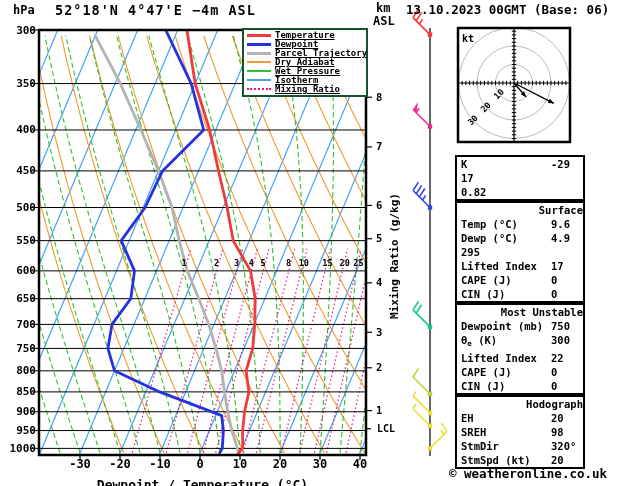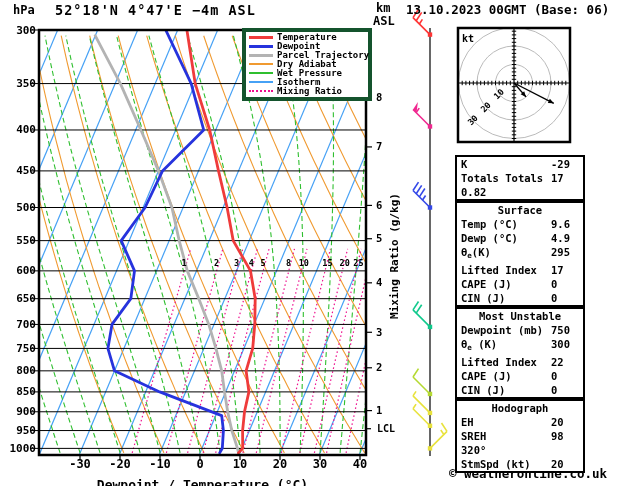--- a/index.html
+++ b/index.html
@@ -9,26 +9,26 @@
   #chart-svg{position:absolute;left:0;top:0;}
   svg text{font-family:"DejaVu Sans Mono",monospace;font-weight:bold;fill:#000;}
   .hdr{font-weight:bold;white-space:pre;}
   #hpa-label{left:13px;top:3px;font-size:12px;}
   #station-title{left:55px;top:2px;font-size:13.5px;letter-spacing:1px;}
   #km-label{left:376px;top:1px;font-size:12px;}
   #asl-label{left:373px;top:14px;font-size:12px;}
   #datetime-title{left:406px;top:2px;font-size:12.5px;}
   #xaxis-title{left:39px;top:469px;width:327px;text-align:center;font-size:13px;font-weight:bold;margin-top:8px;}
   #footer{left:449px;top:466px;font-size:12.5px;font-weight:bold;}
-  #legend{left:242px;top:28px;width:122px;border:4px solid #14532d;background:#fff;padding:1px 0 2px 0;}
+  #legend{left:242px;top:28px;width:122px;border:2px solid #14532d;background:#fff;padding:1px 0 2px 0;text-decoration:underline;}
   .lrow{display:flex;align-items:center;height:8.9px;font-size:9px;font-weight:bold;white-space:pre;}
   .lsample{width:24px;height:0;flex:none;margin:0 4px 0 3px;}
   #panels{left:455px;top:155px;width:130px;}
   .panel{border:2px solid #000;background:#fff;}
-  .ptitle{text-align:center;font-size:10.5px;font-weight:bold;line-height:14px;}
+  .ptitle{text-align:right;font-size:10.5px;font-weight:bold;line-height:14px;}
   .prow{display:flex;font-size:10.5px;font-weight:bold;line-height:14px;padding:0 0 0 4px;}
   .plbl{width:90px;flex:none;white-space:pre;}
   .pval{white-space:pre;}
   sub{font-size:7.5px;vertical-align:-2px;}
 </style>
 </head>
 <body>
 
 <svg id="chart-svg" width="629" height="486">
     <defs>
@@ -368,39 +368,37 @@
     <div class="lrow"><div class="lsample" style="border-top: 2px solid rgb(70, 161, 245);"></div><span>Isotherm</span></div>
     <div class="lrow"><div class="lsample" style="border-top: 2px dotted rgb(238, 15, 142);"></div><span>Mixing Ratio</span></div>
   </div>
 <div class="abs" id="panels">
     <div class="panel">
       <div class="prow">
         <span class="plbl">K</span>
         <span class="pval">-29</span>
       </div>
       <div class="prow">
-        <span class="plbl">Totals Totals</span>
         <span class="pval">17</span>
       </div>
       <div class="prow">
         <span class="pval">0.82</span>
       </div>
     </div>
     <div class="panel">
       <div class="ptitle">Surface</div>
       <div class="prow">
         <span class="plbl">Temp (°C)</span>
         <span class="pval">9.6</span>
       </div>
       <div class="prow">
         <span class="plbl">Dewp (°C)</span>
         <span class="pval">4.9</span>
       </div>
       <div class="prow">
-        <span class="plbl">θ<sub>e</sub>(K)</span>
         <span class="pval">295</span>
       </div>
       <div class="prow">
         <span class="plbl">Lifted Index</span>
         <span class="pval">17</span>
       </div>
       <div class="prow">
         <span class="plbl">CAPE (J)</span>
         <span class="pval">0</span>
       </div>
@@ -436,20 +434,21 @@
       <div class="ptitle">Hodograph</div>
       <div class="prow">
         <span class="plbl">EH</span>
         <span class="pval">20</span>
       </div>
       <div class="prow">
         <span class="plbl">SREH</span>
         <span class="pval">98</span>
       </div>
       <div class="prow">
+        <span class="plbl">StmDir</span>
         <span class="pval">320°</span>
       </div>
       <div class="prow">
         <span class="plbl">StmSpd (kt)</span>
         <span class="pval">20</span>
       </div>
     </div>
   </div>
 
 </body></html>

